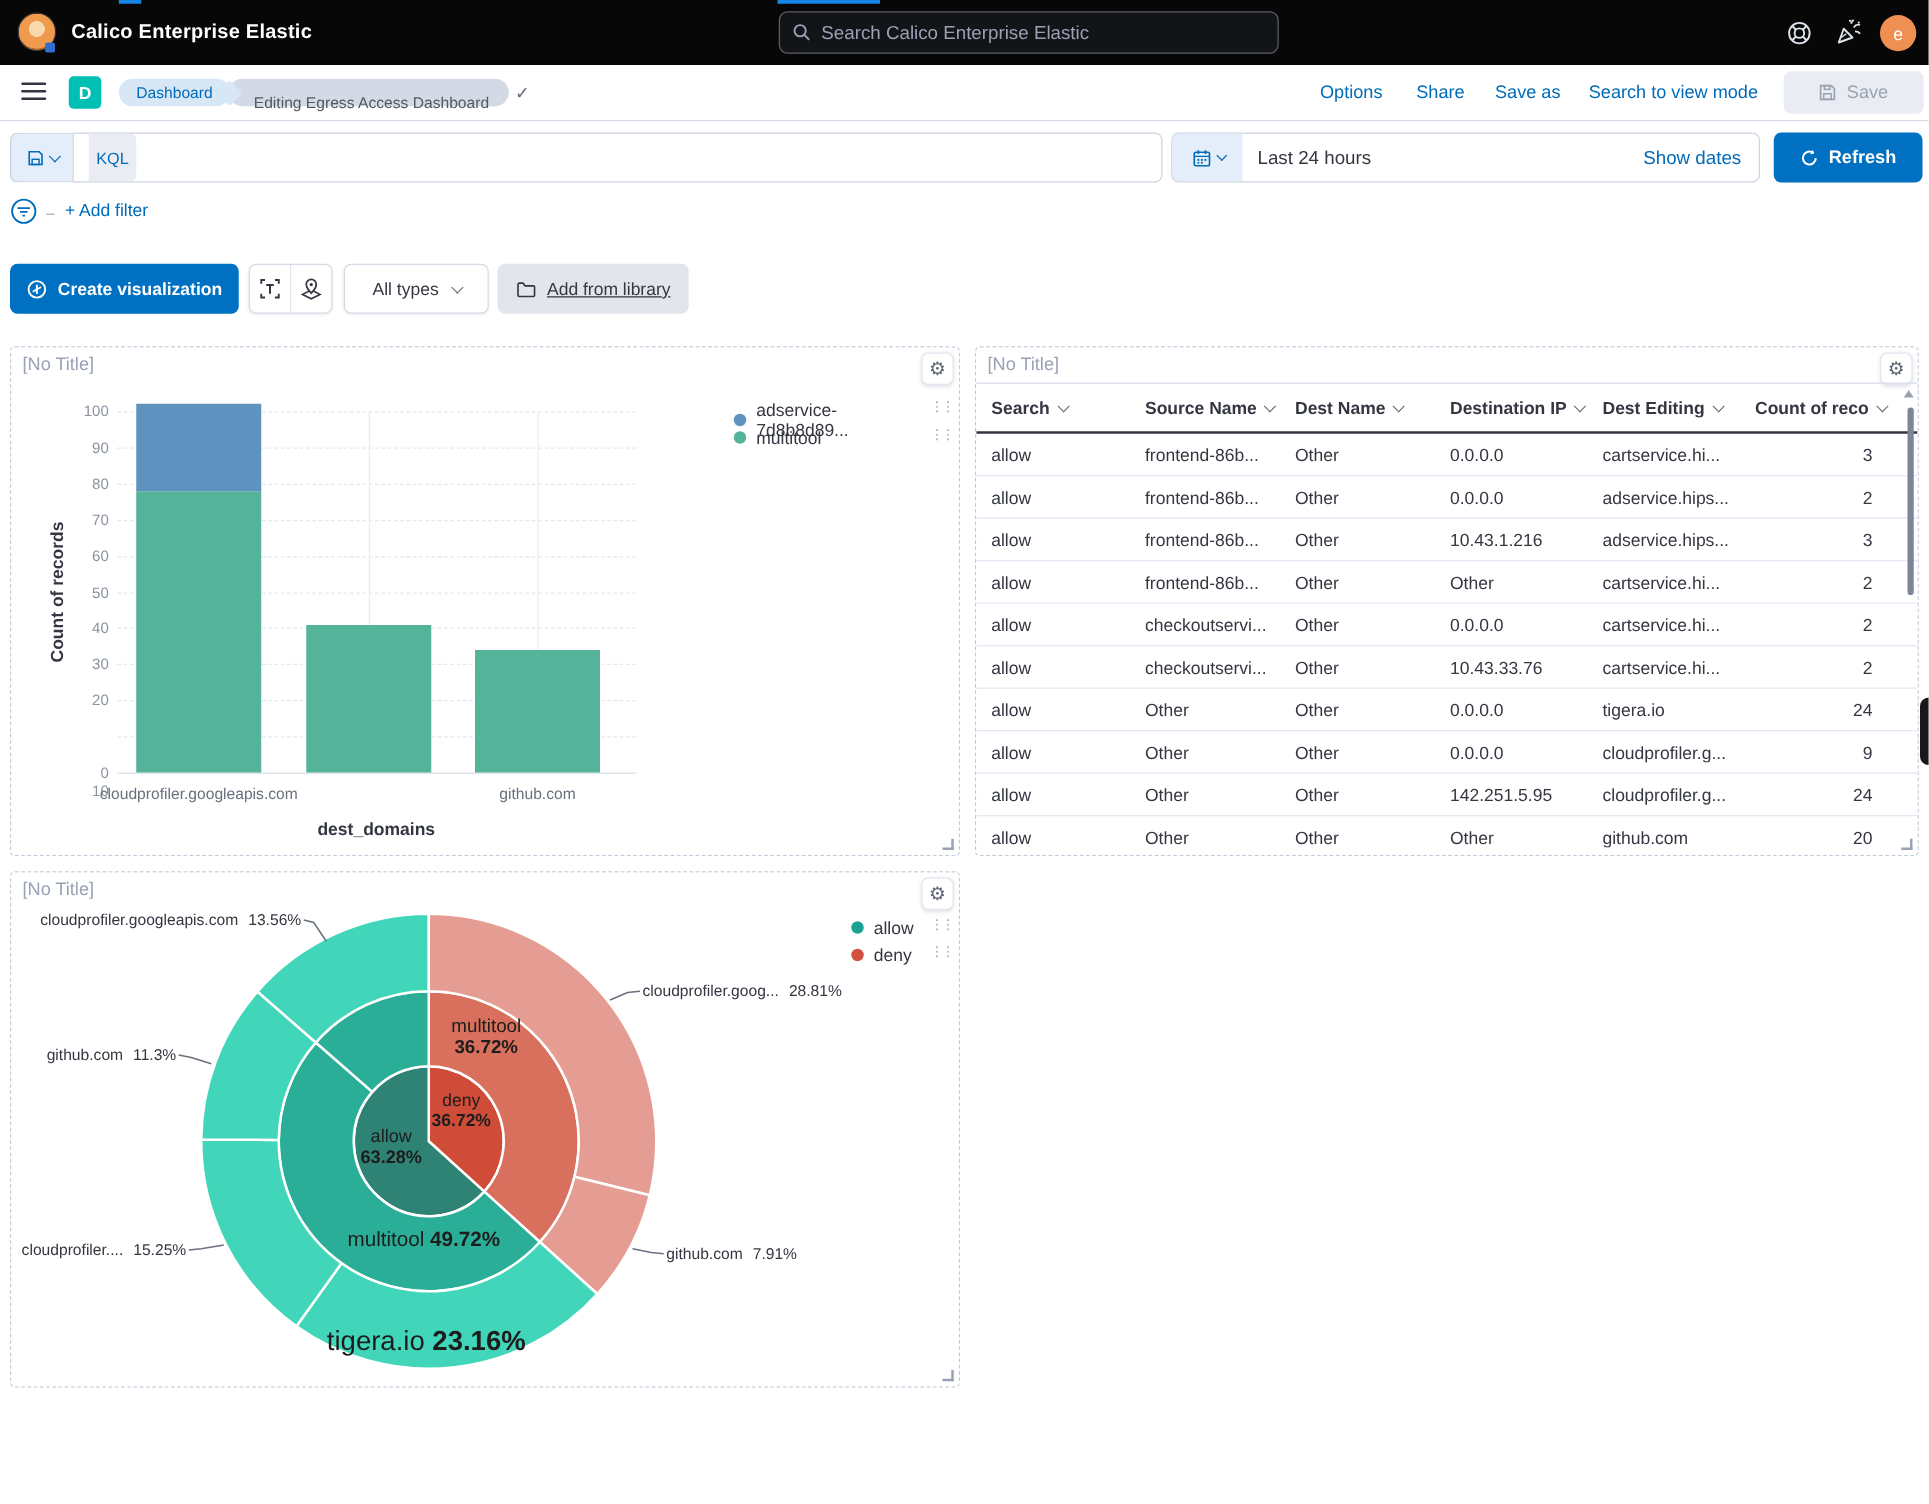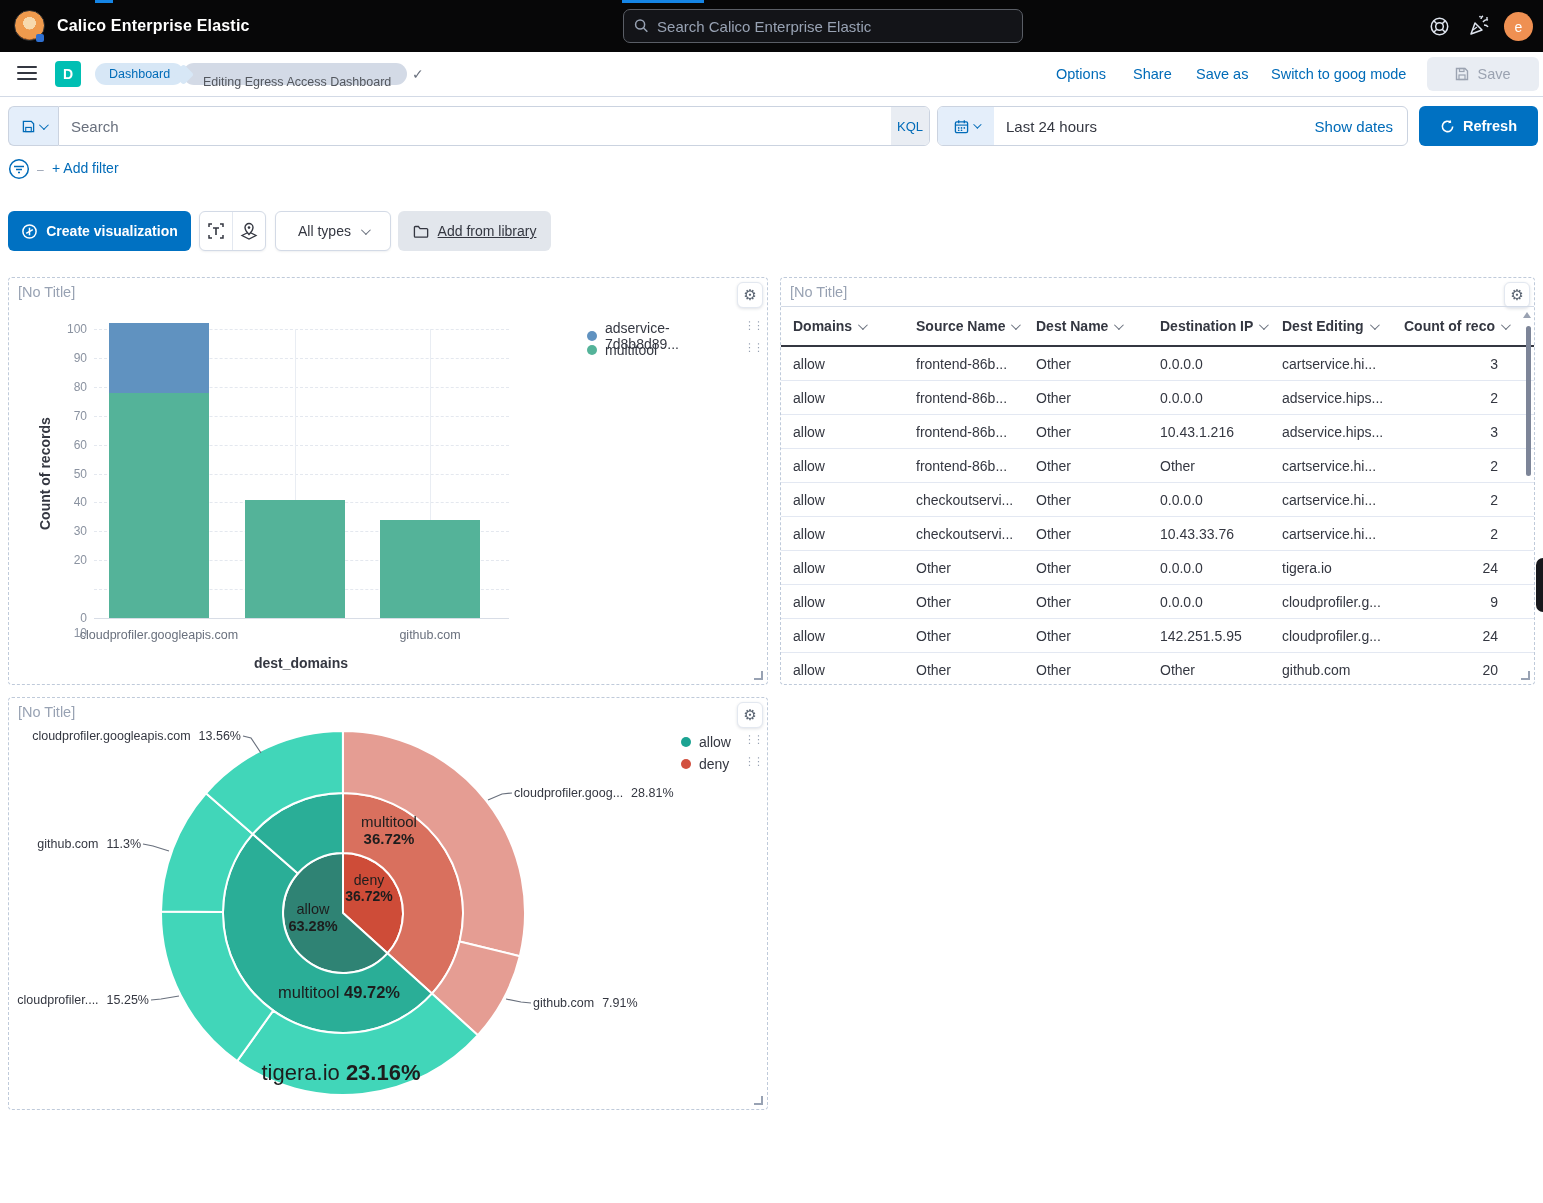--- a/index.html
+++ b/index.html
@@ -175,39 +175,38 @@
       <i></i>
       <i></i>
     </div>
   <div id="app-badge">D</div>
   <div id="crumb1" class="crumb">Dashboard</div>
   <div id="crumb2" class="crumb">Editing Egress Access Dashboard</div>
   <div id="crumb-check">✓</div>
   <span class="navlink" style="left:1056px">Options</span>
   <span class="navlink" style="left:1133px">Share</span>
   <span class="navlink" style="left:1196px">Save as</span>
-  <span class="navlink" style="left:1271px">Switch to goog mode</span>
+  <span class="navlink" style="left:1271px">Search to view mode</span>
   <div id="save-btn">
     <svg width="14" height="14" viewBox="0 0 14 14">
         <path d="M1.5 1.5 h8.5 l2.5 2.5 v8.5 h-11 Z" fill="none" stroke="#9ba3b1" stroke-width="1.4"></path>
         <rect x="4" y="8" width="6" height="4.5" fill="none" stroke="#9ba3b1" stroke-width="1.2"></rect>
         <rect x="4.5" y="1.5" width="4.5" height="3" fill="none" stroke="#9ba3b1" stroke-width="1.2"></rect>
       </svg>
     <span>Save</span>
   </div>
 
   <div id="savedq">
     <svg width="13" height="13" viewBox="0 0 14 14">
         <path d="M1.5 1.5 h8.5 l2.5 2.5 v8.5 h-11 Z" fill="none" stroke="#006bb8" stroke-width="1.4"></path>
         <rect x="4" y="8" width="6" height="4.5" fill="none" stroke="#006bb8" stroke-width="1.2"></rect>
       </svg>
     <span class="chev" style="border-color:#006bb8"></span>
   </div>
   <div id="qsearch">
-    <input type="text" placeholder="Search" style="">
     <div id="kql">KQL</div>
   </div>
   <div id="datebox">
     <div id="calbtn">
       <svg width="15" height="15" viewBox="0 0 16 16">
           <rect x="1.5" y="3" width="13" height="11.5" rx="1.5" fill="none" stroke="#006bb8" stroke-width="1.4"></rect>
           <line x1="5" y1="1.2" x2="5" y2="4.5" stroke="#006bb8" stroke-width="1.4"></line>
           <line x1="11" y1="1.2" x2="11" y2="4.5" stroke="#006bb8" stroke-width="1.4"></line>
           <line x1="1.5" y1="6.5" x2="14.5" y2="6.5" stroke="#006bb8" stroke-width="1.2"></line>
           <circle cx="5" cy="9.5" r="0.9" fill="#006bb8"></circle>
@@ -325,21 +324,21 @@
       </div>
     <div class="resize"></div>
   </section>
 
   <section class="panel" id="panel-table">
     <div class="panel-title">[No Title]</div>
     <div class="gearbox">⚙</div>
     <div id="tablewrap">
       <div class="thead" id="thead">
           <div class="th" style="width: 123px;">
-            <span>Domains</span>
+            <span>Search</span>
             <span class="chev"></span>
           </div>
           <div class="th" style="width: 120px;">
             <span>Source Name</span>
             <span class="chev"></span>
           </div>
           <div class="th" style="width: 124px;">
             <span>Dest Name</span>
             <span class="chev"></span>
           </div>

